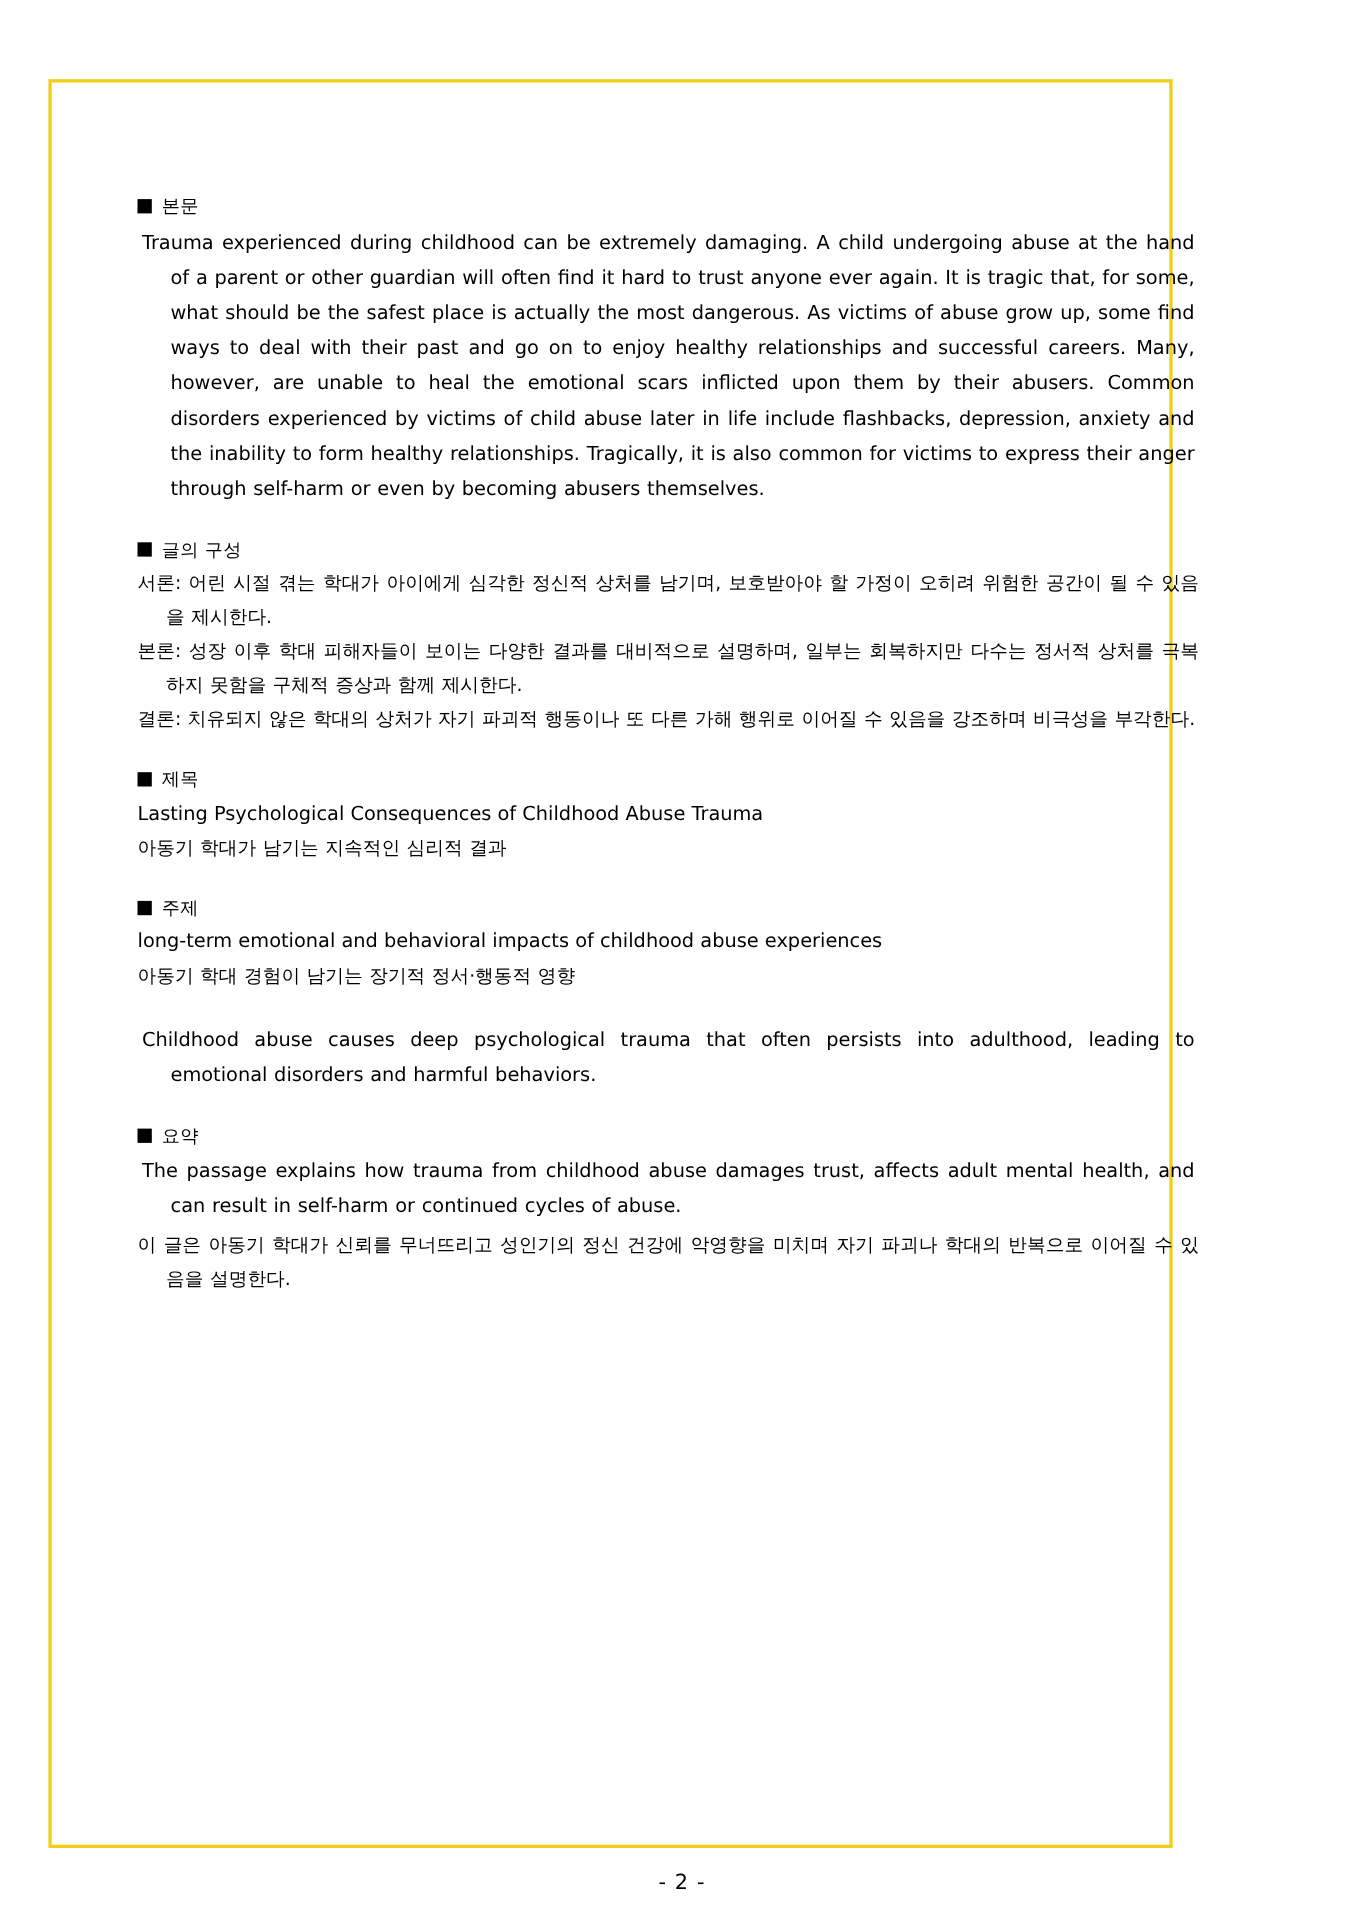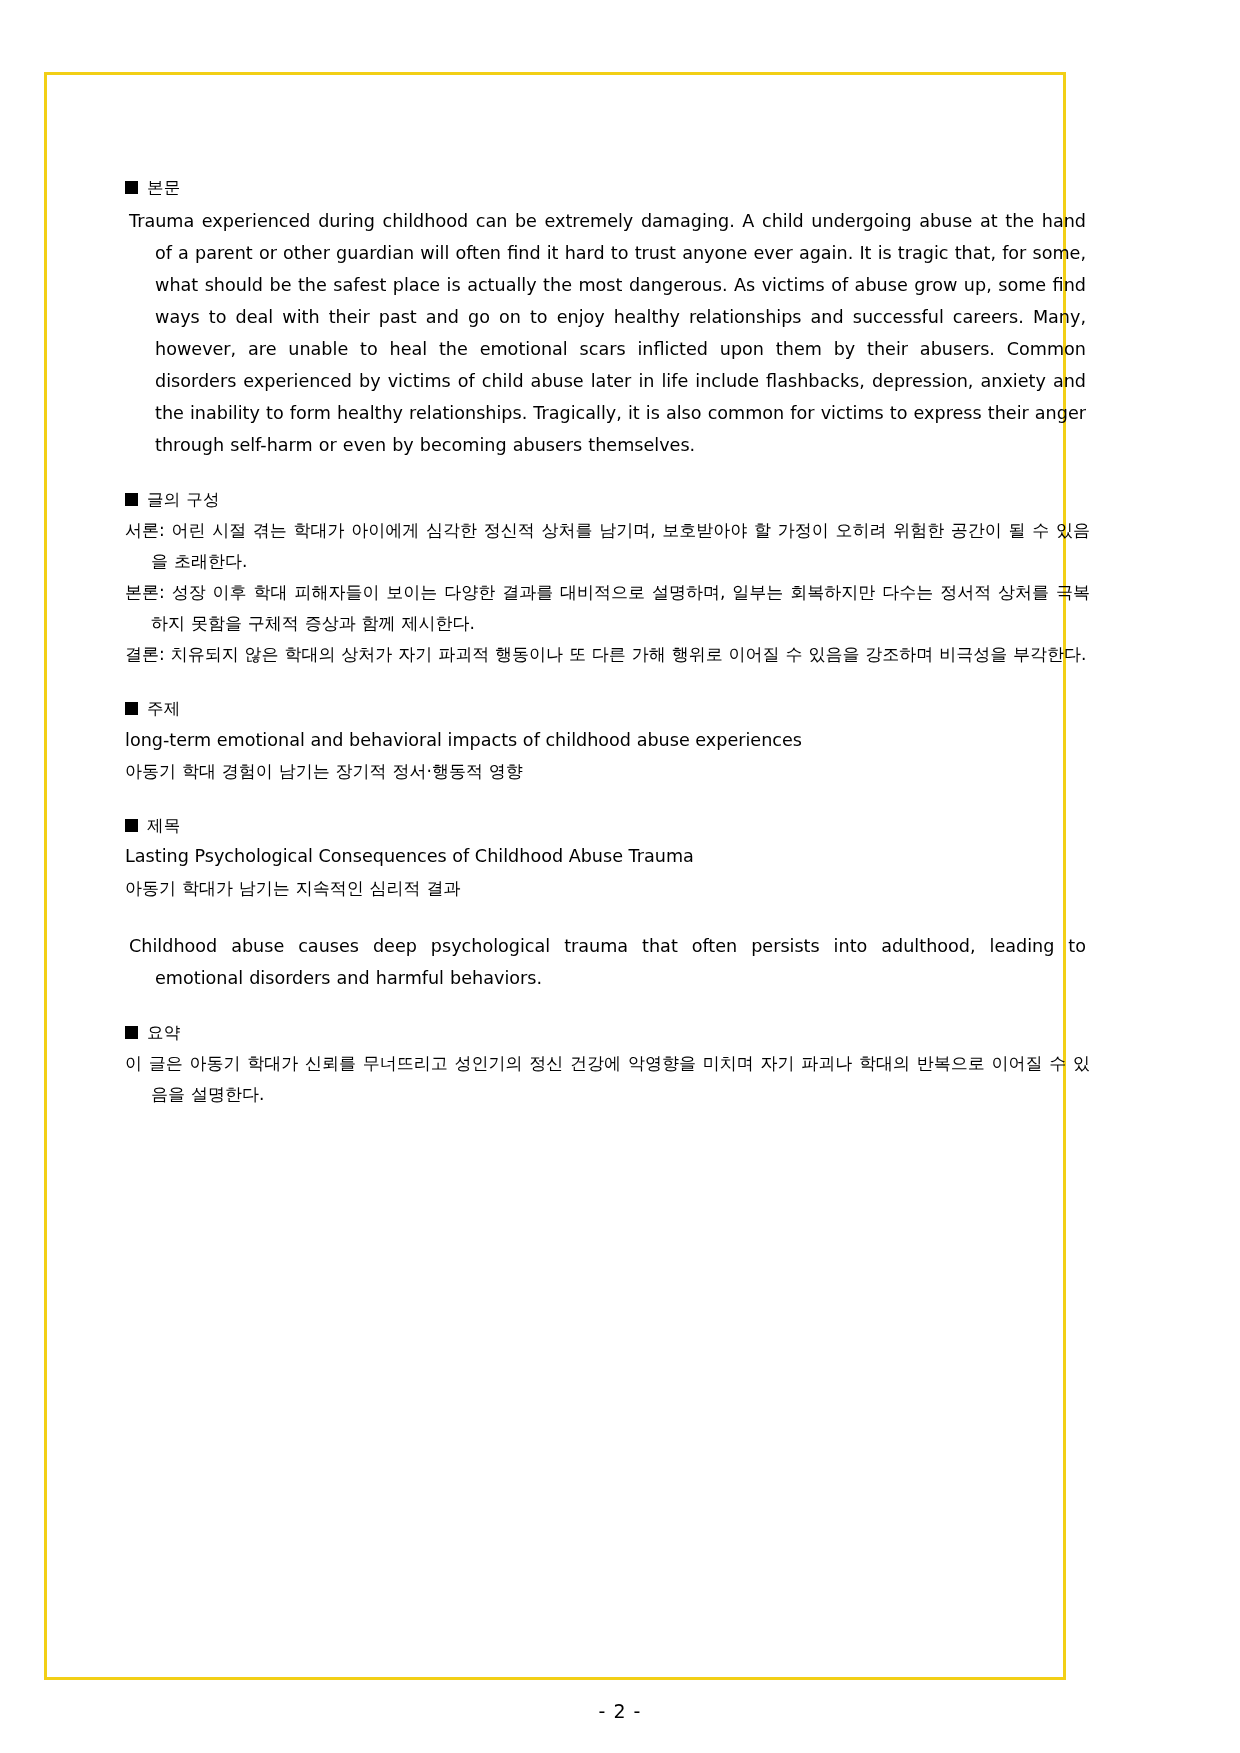--- a/index.html
+++ b/index.html
@@ -137,49 +137,50 @@
         <div class="sec-head">
           <span class="bullet"></span><span class="hlabel">본문</span>
         </div>
         <p class="para">Trauma experienced during childhood can be extremely damaging. A child undergoing abuse at the hand of a parent or other guardian will often find it hard to trust anyone ever again. It is tragic that, for some, what should be the safest place is actually the most dangerous. As victims of abuse grow up, some find ways to deal with their past and go on to enjoy healthy relationships and successful careers. Many, however, are unable to heal the emotional scars inflicted upon them by their abusers. Common disorders experienced by victims of child abuse later in life include flashbacks, depression, anxiety and the inability to form healthy relationships. Tragically, it is also common for victims to express their anger through self-harm or even by becoming abusers themselves.</p>
       </div>
 
       <div class="section">
         <div class="sec-head">
           <span class="bullet"></span><span class="hlabel">글의 구성</span>
         </div>
-        <p class="struct-line">서론: 어린 시절 겪는 학대가 아이에게 심각한 정신적 상처를 남기며, 보호받아야 할 가정이 오히려 위험한 공간이 될 수 있음을 초래한다.</p>
+        <p class="struct-line">서론: 어린 시절 겪는 학대가 아이에게 심각한 정신적 상처를 남기며, 보호받아야 할 가정이 오히려 위험한 공간이 될 수 있음을 제시한다.</p>
         <p class="struct-line">본론: 성장 이후 학대 피해자들이 보이는 다양한 결과를 대비적으로 설명하며, 일부는 회복하지만 다수는 정서적 상처를 극복하지 못함을 구체적 증상과 함께 제시한다.</p>
         <p class="struct-line">결론: 치유되지 않은 학대의 상처가 자기 파괴적 행동이나 또 다른 가해 행위로 이어질 수 있음을 강조하며 비극성을 부각한다.</p>
+      </div>
+
+      <div class="section">
+        <div class="sec-head">
+          <span class="bullet"></span><span class="hlabel">제목</span>
+        </div>
+        <p class="line-en">Lasting Psychological Consequences of Childhood Abuse Trauma</p>
+        <p class="line-ko flat">아동기 학대가 남기는 지속적인 심리적 결과</p>
       </div>
 
       <div class="section">
         <div class="sec-head">
           <span class="bullet"></span><span class="hlabel">주제</span>
         </div>
         <p class="line-en">long-term emotional and behavioral impacts of childhood abuse experiences</p>
         <p class="line-ko flat">아동기 학대 경험이 남기는 장기적 정서·행동적 영향</p>
       </div>
 
       <div class="section">
-        <div class="sec-head">
-          <span class="bullet"></span><span class="hlabel">제목</span>
-        </div>
-        <p class="line-en">Lasting Psychological Consequences of Childhood Abuse Trauma</p>
-        <p class="line-ko flat">아동기 학대가 남기는 지속적인 심리적 결과</p>
-      </div>
-
-      <div class="section">
         <p class="para">Childhood abuse causes deep psychological trauma that often persists into adulthood, leading to emotional disorders and harmful behaviors.</p>
       </div>
 
       <div class="section">
         <div class="sec-head">
           <span class="bullet"></span><span class="hlabel">요약</span>
         </div>
+        <p class="para">The passage explains how trauma from childhood abuse damages trust, affects adult mental health, and can result in self-harm or continued cycles of abuse.</p>
         <p class="line-ko">이 글은 아동기 학대가 신뢰를 무너뜨리고 성인기의 정신 건강에 악영향을 미치며 자기 파괴나 학대의 반복으로 이어질 수 있음을 설명한다.</p>
       </div>
 
     </div>
   </div>
 
   <div class="footer">- 2 -</div>
 
 </div>
 

